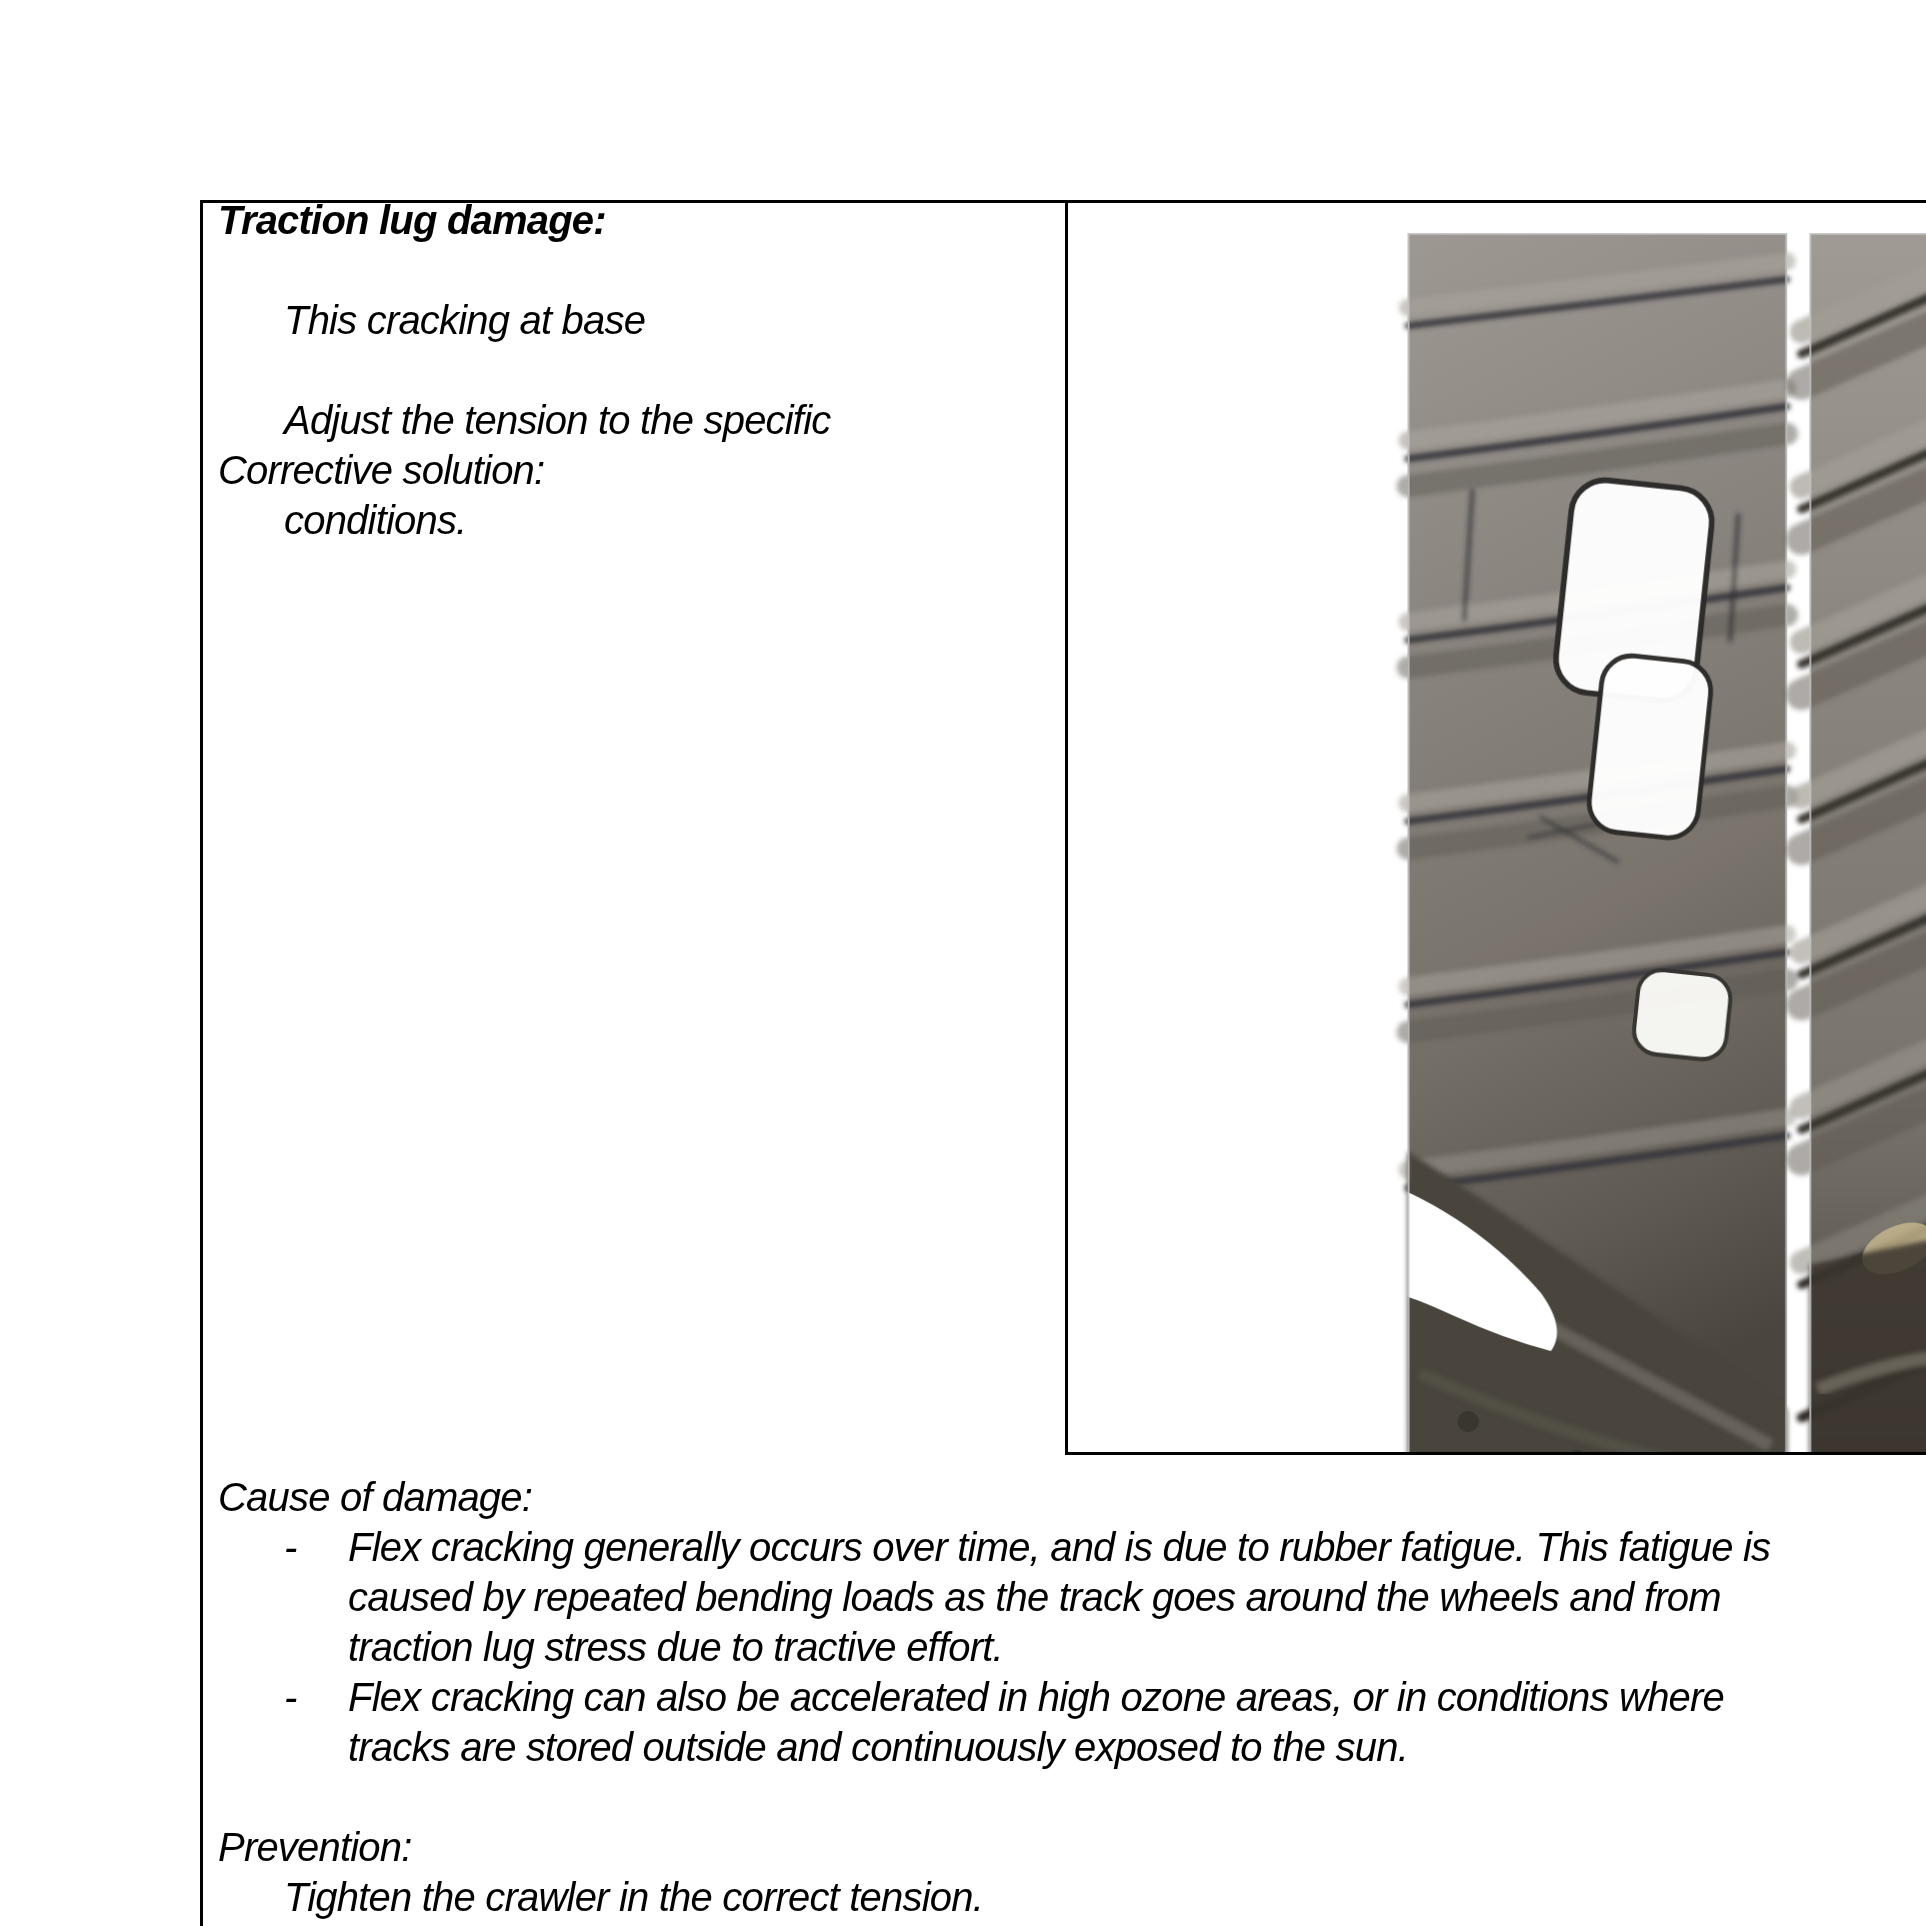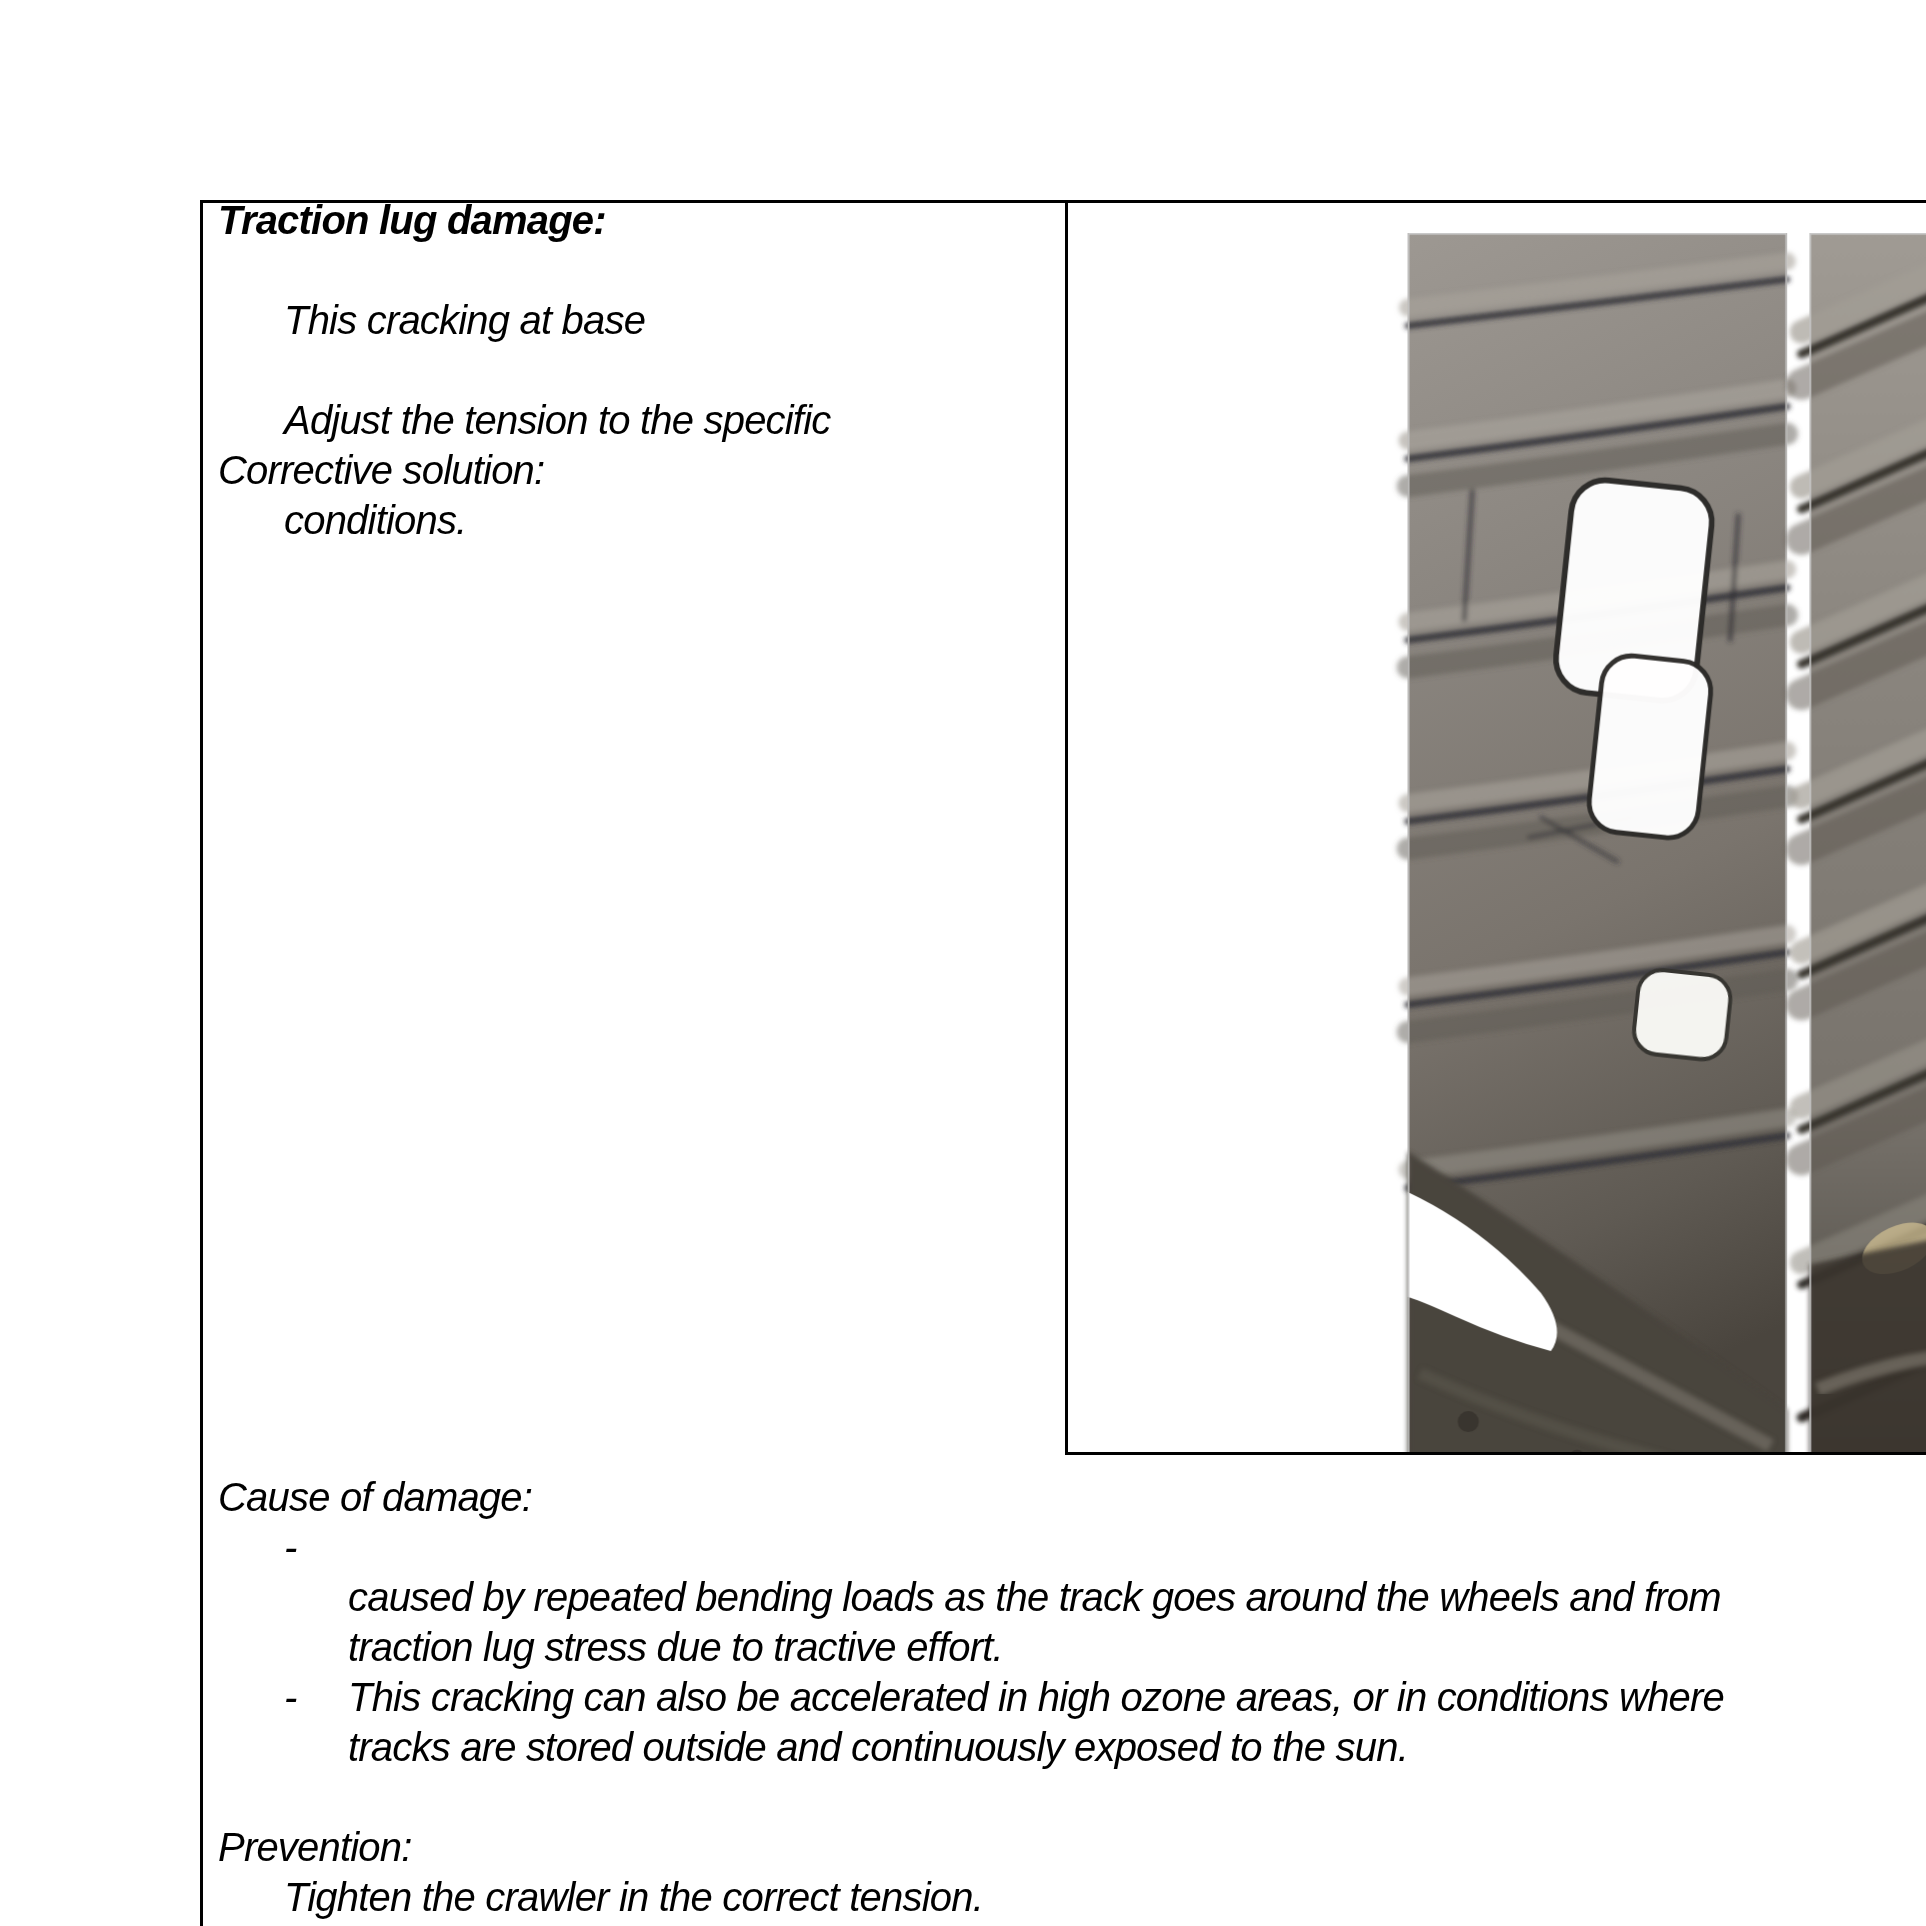--- a/index.html
+++ b/index.html
@@ -147,26 +147,26 @@
         <path d="M0 2560 L875 2380 L875 3100 L0 3100 Z" fill="#3a362f" opacity="0.85" filter="url(#soft)"></path>
         <path d="M20 2870 Q440 2700 860 2840" stroke="#7a746a" stroke-width="34" fill="none" opacity="0.7" filter="url(#soft)"></path>
         <rect x="2" y="2" width="871" height="3096" fill="none" stroke="#c9c9c9" stroke-width="4"></rect>
       </svg>
     </svg>
   </div>
 
   <div class="text-bottom">
     <div class="tline">Cause of damage:</div>
     <div class="tline bfirst">
-      <span class="dash">-</span>
+      <span class="dash">-</span><span>Flex cracking generally occurs over time, and is due to rubber fatigue. This fatigue is</span>
     </div>
     <div class="tline cont">caused by repeated bending loads as the track goes around the wheels and from</div>
     <div class="tline cont">traction lug stress due to tractive effort.</div>
     <div class="tline bfirst">
-      <span class="dash">-</span><span>This cracking can also be accelerated in high ozone areas, or in conditions where</span>
+      <span class="dash">-</span><span>Flex cracking can also be accelerated in high ozone areas, or in conditions where</span>
     </div>
     <div class="tline cont">tracks are stored outside and continuously exposed to the sun.</div>
     <div class="tline blank"></div>
     <div class="tline">Prevention:</div>
     <div class="tline ind">Tighten the crawler in the correct tension.</div>
   </div>
 
 </div>
 
 

